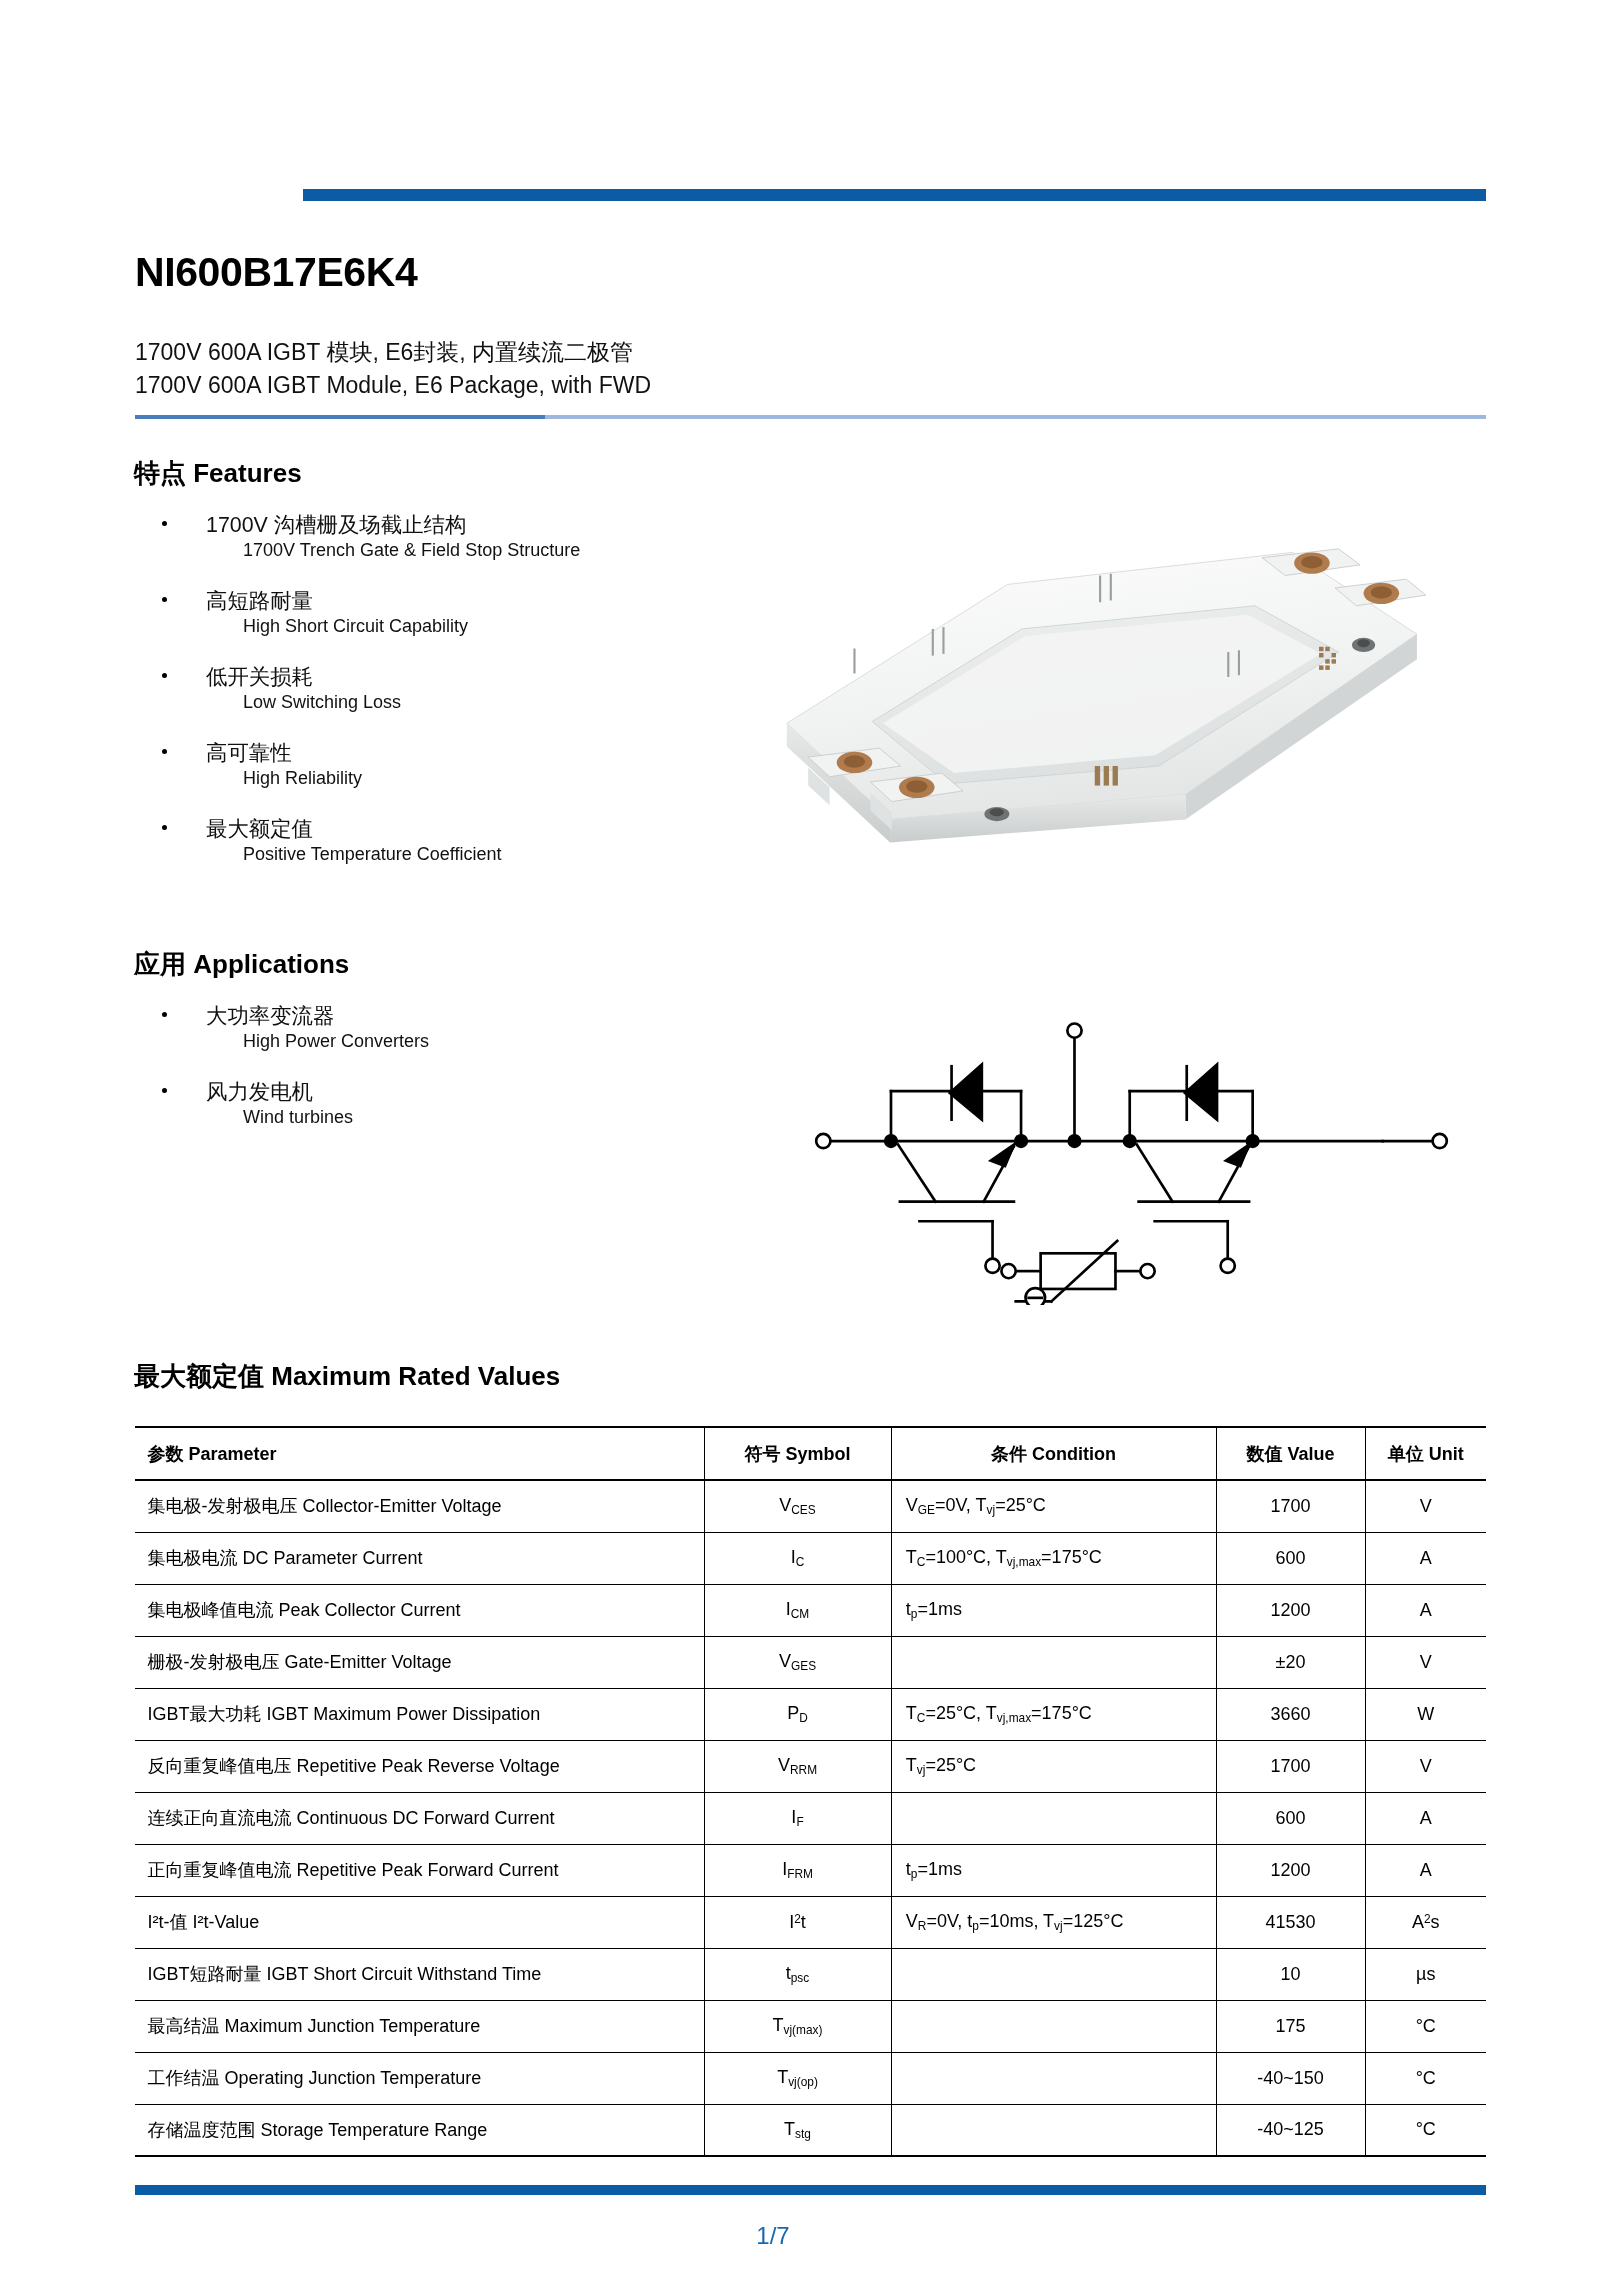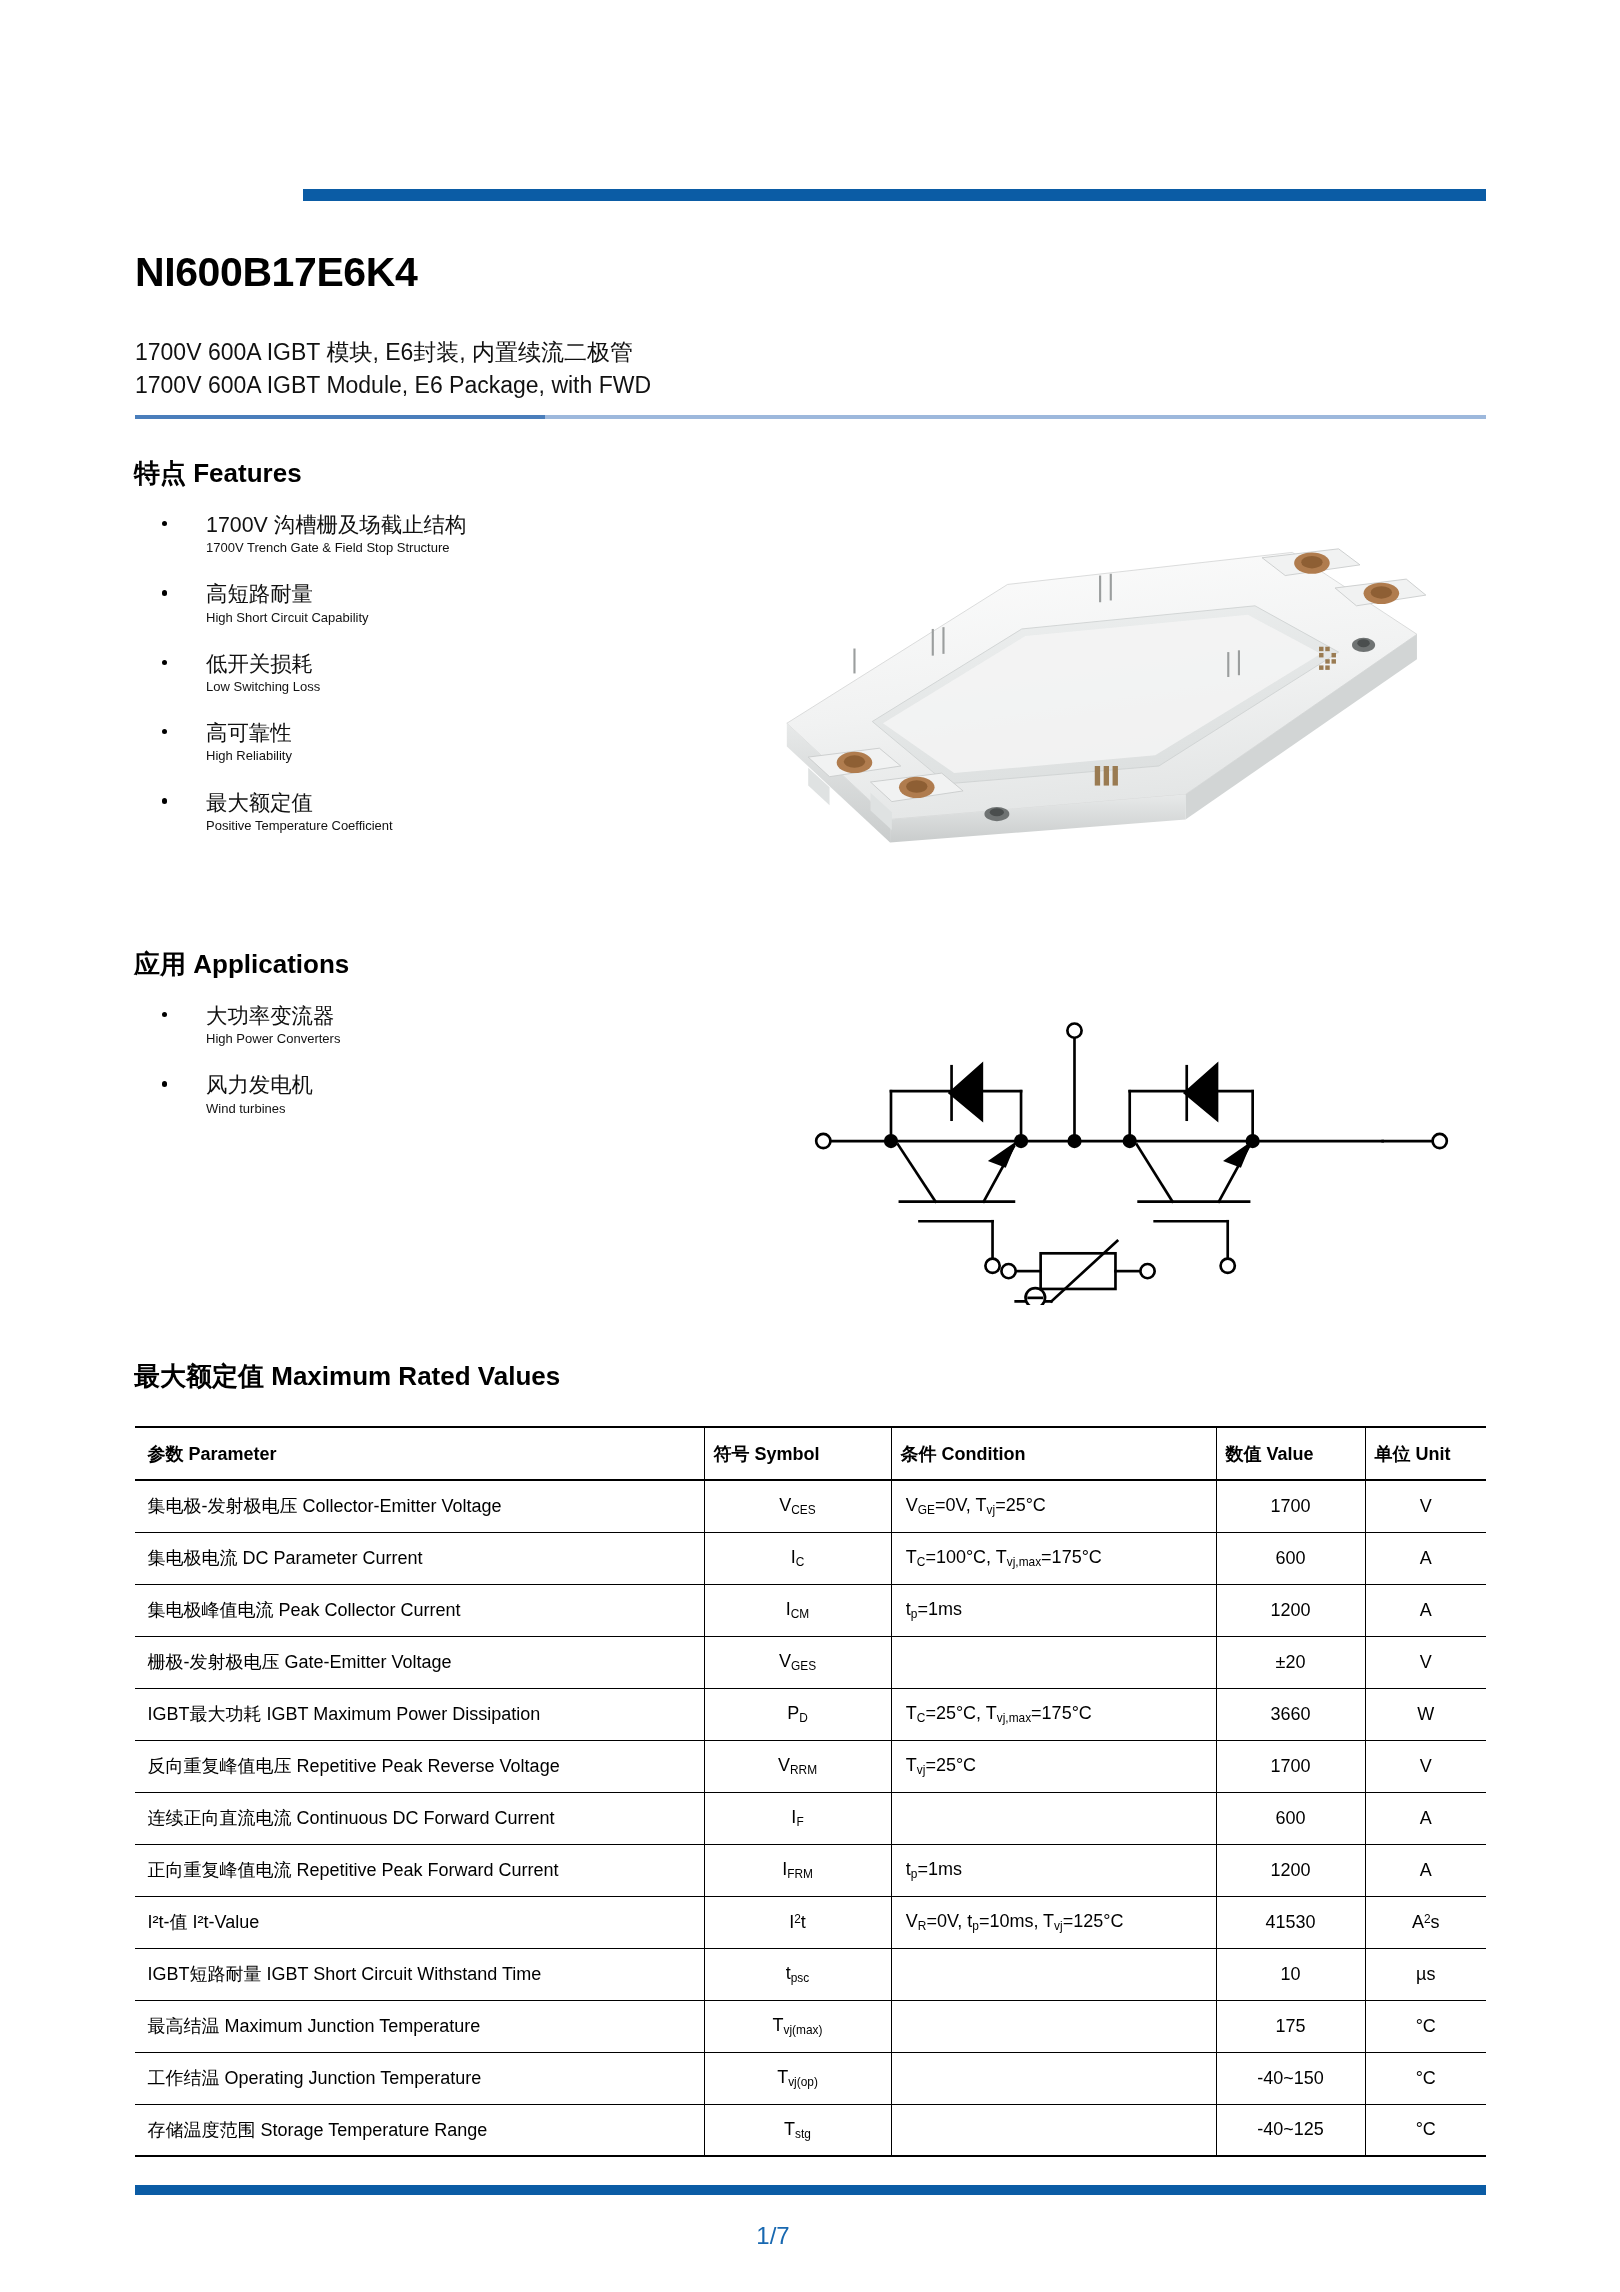--- a/index.html
+++ b/index.html
@@ -49,21 +49,21 @@
   
   .bullets { position: absolute; }
   #features-list { left: 153px; top: 511px; }
   #applications-list { left: 153px; top: 1002px; }
   .bullet-item { position: relative; padding-left: 53px; margin-bottom: 24px; }
   .bullet-dot {
     position: absolute; left: 9px; top: 9.8px;
     width: 5.3px; height: 5.3px; border-radius: 50%; background: #000;
   }
   .b-cn { font-size: 21.4px; line-height: 1.32; color: #111; }
-  .b-en { font-size: 13px; line-height: 1.32; color: #111; }
+  .b-en { font-size: 18px; line-height: 1.32; color: #111; margin-left: 37px; }
 
   
   .photo-wrap {
     position: absolute; left: 740px; top: 499px; width: 722px; height: 356px;
   }
 
   
   .circuit-wrap {
     position: absolute; left: 793px; top: 1011px; width: 677px; height: 294px;
   }
@@ -95,21 +95,21 @@
     border-top: 2.7px solid #000;
     border-bottom: 2.7px solid #000;
     font-weight: bold;
     font-size: 18px;
     height: 53px;
   }
   .spec-table tbody tr:last-child td { border-bottom: 2.7px solid #000; }
   .spec-table th:first-child, .spec-table td:first-child { border-left: none; padding-left: 12.5px; }
   .spec-table th:last-child, .spec-table td:last-child { border-right: none; }
   th.h-param { text-align: left; }
-  th.h-sym, th.h-cond, th.h-val, th.h-unit { text-align: left; }
+  th.h-sym, th.h-cond, th.h-val, th.h-unit { text-align: center; }
   td.d-param { text-align: left; }
   td.d-sym { text-align: center; }
   td.d-cond { text-align: left; padding-left: 14.3px; }
   td.d-val { text-align: center; }
   td.d-unit { text-align: center; }
   sub { font-size: 0.66em; vertical-align: -0.28em; }
   sup { font-size: 0.66em; vertical-align: 0.42em; }
 
   
   .bottom-bar {

